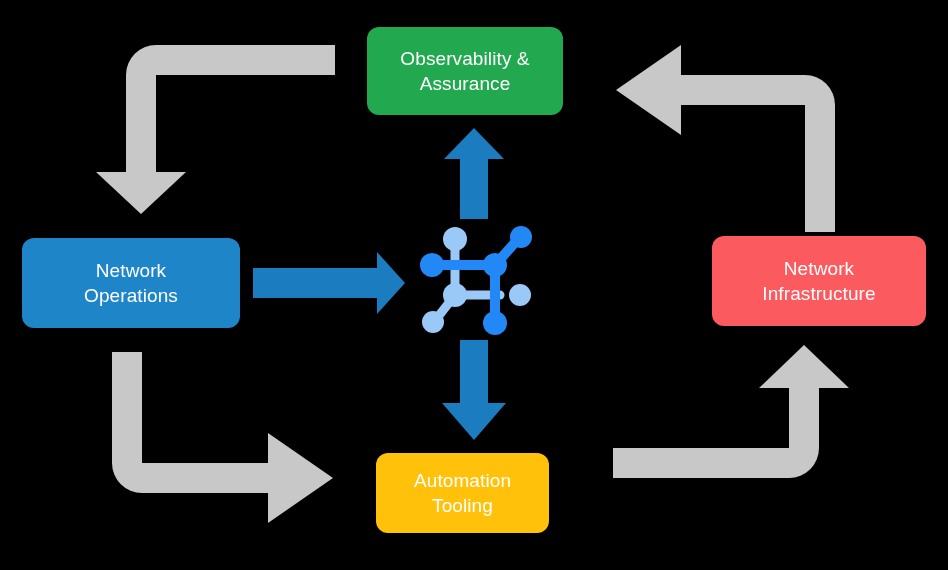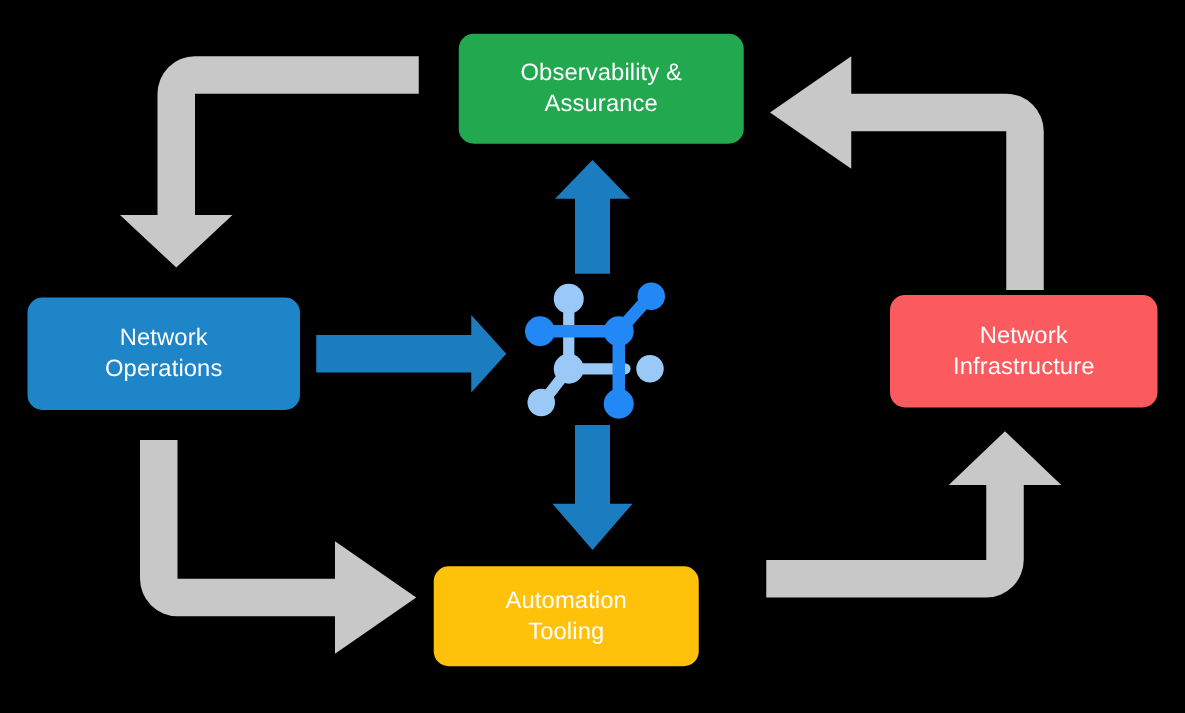--- a/index.html
+++ b/index.html
@@ -39,33 +39,33 @@
     letter-spacing: 0.1px;
     box-sizing: border-box;
     padding: 4px 10px;
     z-index: 5;
   }
   .node-label {
     white-space: pre-line;
     display: block;
   }
   #box-observability {
-    left: 367px;  top: 27px;  width: 228px; height: 88px;
+    left: 367px;  top: 27px;  width: 196px; height: 88px;
     background: #22a94f;
   }
   #box-network-operations {
     left: 22px;   top: 238px; width: 218px; height: 90px;
     background: #1f85c9;
   }
   #box-network-infrastructure {
     left: 712px;  top: 236px; width: 214px; height: 90px;
     background: #fb5a5f;
   }
   #box-automation-tooling {
-    left: 347px;  top: 453px; width: 212px; height: 80px;
+    left: 376px;  top: 453px; width: 173px; height: 80px;
     background: #ffc10a;
   }
 </style>
 </head>
 <body>
 
 <div id="canvas">
 
   <svg id="diagram-svg" viewBox="0 0 948 570">
 

